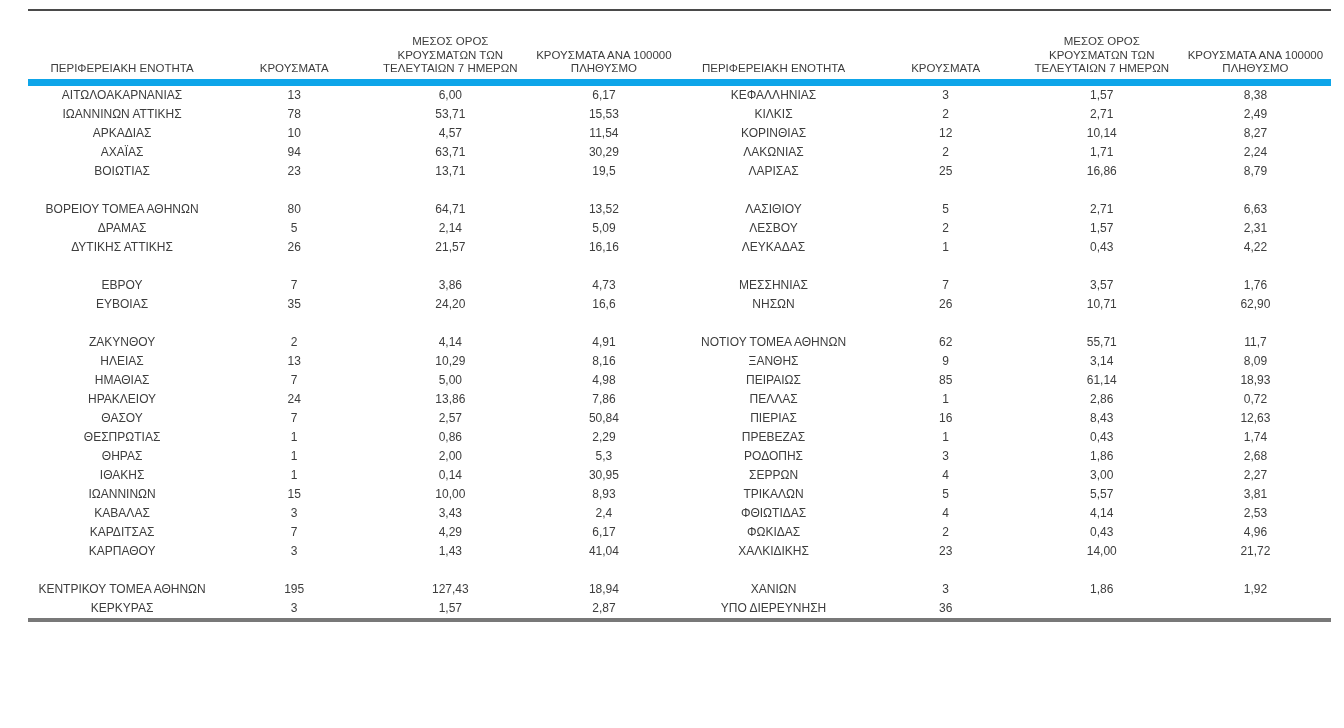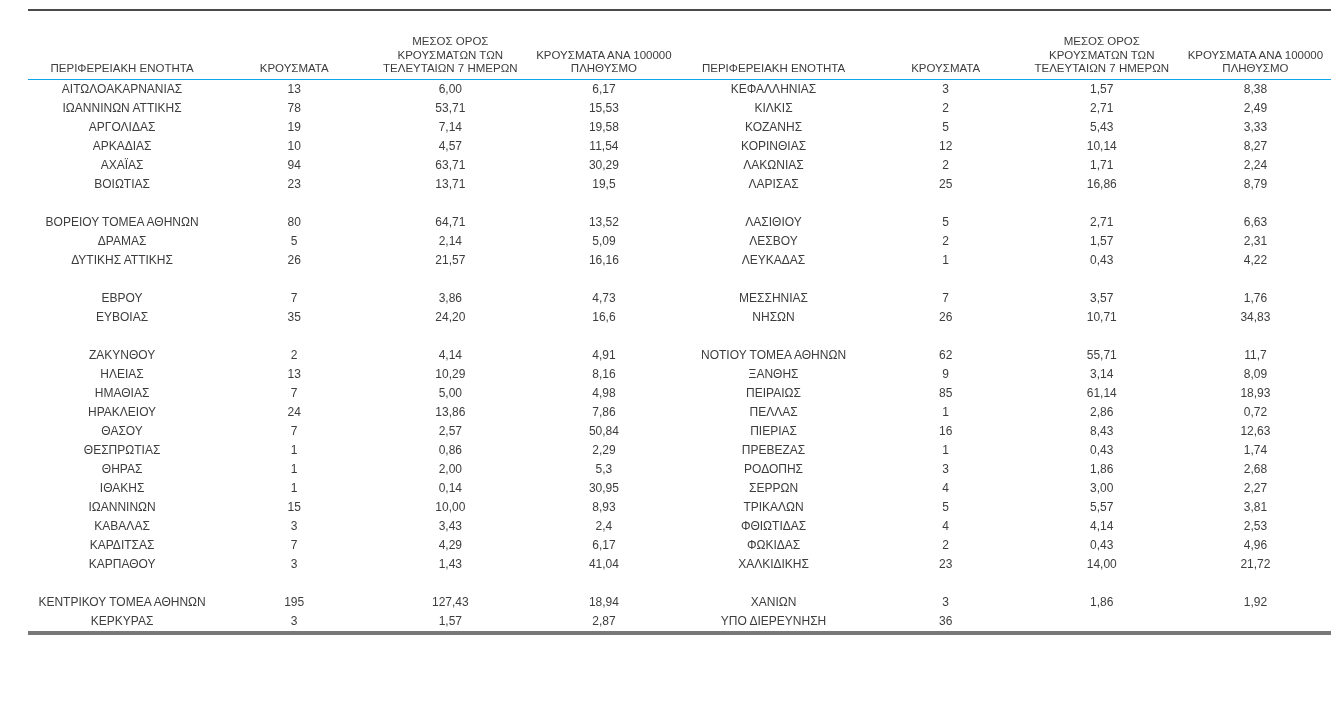--- a/index.html
+++ b/index.html
@@ -34,21 +34,21 @@
   col.c-avg7     { width: 156px; }
   col.c-per100k  { width: 151px; }
 
   thead th {
     vertical-align: bottom;
     text-align: center;
     font-weight: normal;
     font-size: 11.5px;
     line-height: 13.5px;
     padding: 24px 2px 3px 2px;
-    border-bottom: 1px solid #0ea5e9;
+    border-bottom: 7px solid #0ea5e9;
     white-space: normal;
   }
   thead th .hdr-inner {
     display: inline-block;
     max-width: 160px;
   }
   tbody td {
     text-align: center;
     font-size: 12px;
     height: 19px;
@@ -102,30 +102,20 @@
     <td>ΙΩΑΝΝΙΝΩΝ ΑΤΤΙΚΗΣ</td>
     <td>78</td>
     <td>53,71</td>
     <td>15,53</td>
     <td>ΚΙΛΚΙΣ</td>
     <td>2</td>
     <td>2,71</td>
     <td>2,49</td>
   </tr>
           <tr>
-    <td>ΑΡΓΟΛΙΔΑΣ</td>
-    <td>19</td>
-    <td>7,14</td>
-    <td>19,58</td>
-    <td>ΚΟΖΑΝΗΣ</td>
-    <td>5</td>
-    <td>5,43</td>
-    <td>3,33</td>
-  </tr>
-          <tr>
     <td>ΑΡΚΑΔΙΑΣ</td>
     <td>10</td>
     <td>4,57</td>
     <td>11,54</td>
     <td>ΚΟΡΙΝΘΙΑΣ</td>
     <td>12</td>
     <td>10,14</td>
     <td>8,27</td>
   </tr>
           <tr>
@@ -209,21 +199,21 @@
     <td>1,76</td>
   </tr>
           <tr>
     <td>ΕΥΒΟΙΑΣ</td>
     <td>35</td>
     <td>24,20</td>
     <td>16,6</td>
     <td>ΝΗΣΩΝ</td>
     <td>26</td>
     <td>10,71</td>
-    <td>34,83</td>
+    <td>62,90</td>
   </tr>
           <tr class="spacer">
     <td></td>
     <td></td>
     <td></td>
     <td></td>
     <td></td>
     <td></td>
     <td></td>
     <td></td>

